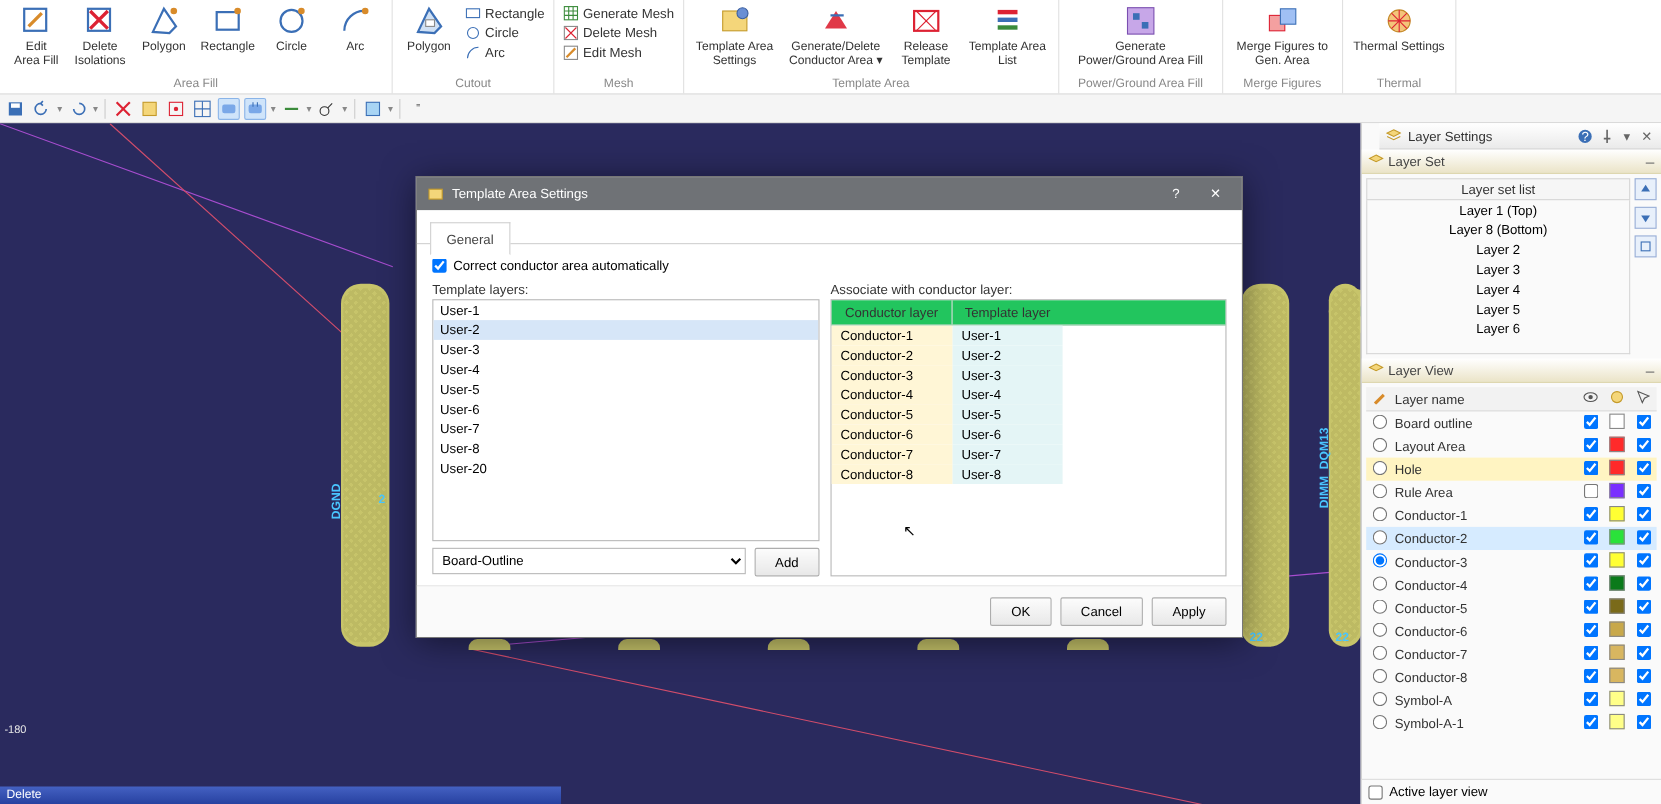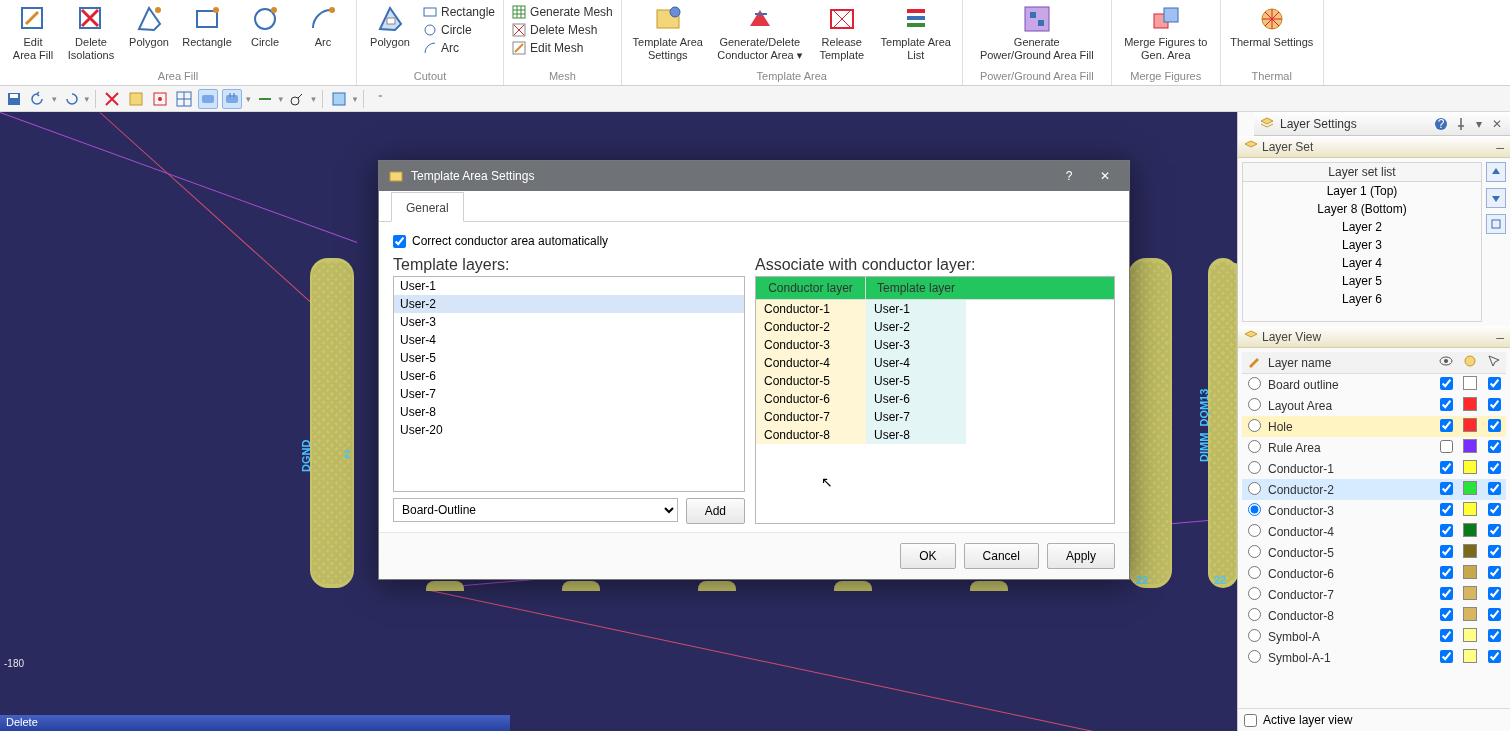--- a/index.html
+++ b/index.html
@@ -66,29 +66,29 @@
   input[type=checkbox], input[type=radio] { margin:0;}
   .active-layer-row { padding:4px 6px; border-top:1px solid #dcdcdc; background:#fafafa; display:flex; align-items:center; gap:6px;}
 
   
   .dialog { position:absolute; left:378px; top:160px; width:752px; height:420px; background:#fff; box-shadow:0 4px 30px rgba(0,0,0,0.5); border:1px solid #777; display:flex; flex-direction:column;}
   .dialog-titlebar { height:30px; background:#6f7276; color:#fff; display:flex; align-items:center; padding:0 10px; gap:8px;}
   .dialog-titlebar .dtitle-icon {width:14px;height:14px;}
   .dialog-titlebar .dtitle {flex:1; font-size:12px;}
   .dialog-titlebar .dlg-btn {width:28px; height:22px; display:flex; align-items:center; justify-content:center; color:#fff; cursor:pointer;}
   .dialog-tabs { display:flex; border-bottom:1px solid #d0d0d0; padding-left:12px; gap:0;}
-  .dialog-tab { padding:8px 14px 6px; font-size:12px; color:#444; border:1px solid transparent; border-bottom:none; cursor:pointer; position:relative; top:1px;}
+  .dialog-tab { padding:8px 14px 6px; font-size:12px; color:#444; border:1px solid transparent; border-bottom:none; cursor:pointer; position:relative; top:11px;}
   .dialog-tab.active { border-color:#d0d0d0; background:#fff; border-bottom:1px solid #fff;}
   .dialog-body { flex:1; padding:8px 14px; display:flex; flex-direction:column;}
   .auto-row {display:flex; align-items:center; gap:6px; padding:4px 0 8px;}
   .lists-row { display:flex; gap:10px; flex:1;}
   .list-col { display:flex; flex-direction:column;}
   .list-col.left { width:352px;}
   .list-col.right { flex:1;}
-  .list-label { font-size:16px; color:#333; margin-bottom:2px;}
+  .list-label { font-size:12px; color:#333; margin-bottom:2px;}
   .listbox { flex:1; border:1px solid #b8b8b8; background:#fff; overflow:auto;}
   .listbox div { padding:2px 6px; font-size:12px; cursor:pointer;}
   .listbox div.sel { background:#d6e6f8;}
   .assoc-table { flex:1; border:1px solid #b8b8b8; background:#fff;}
   .assoc-hdr { display:flex; background:#22c55e; border-bottom:1px solid #dcdcdc;}
   .assoc-hdr div { padding:4px 8px; font-size:12px; color:#333; text-align:center;}
   .assoc-hdr .c1 { width:110px; border-right:1px solid #dcdcdc;}
   .assoc-hdr .c2 { width:100px;text-align:center;}
   .assoc-row { display:flex;}
   .assoc-row .c1 { width:110px; padding:2px 8px; background:#fff6d6; font-size:12px;}

